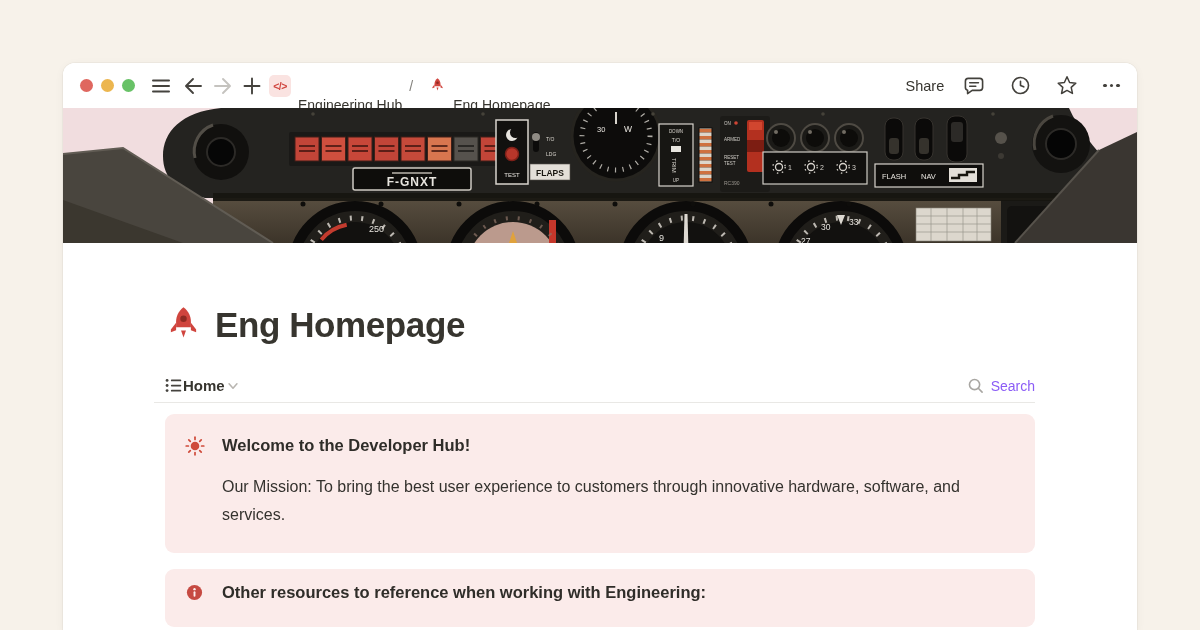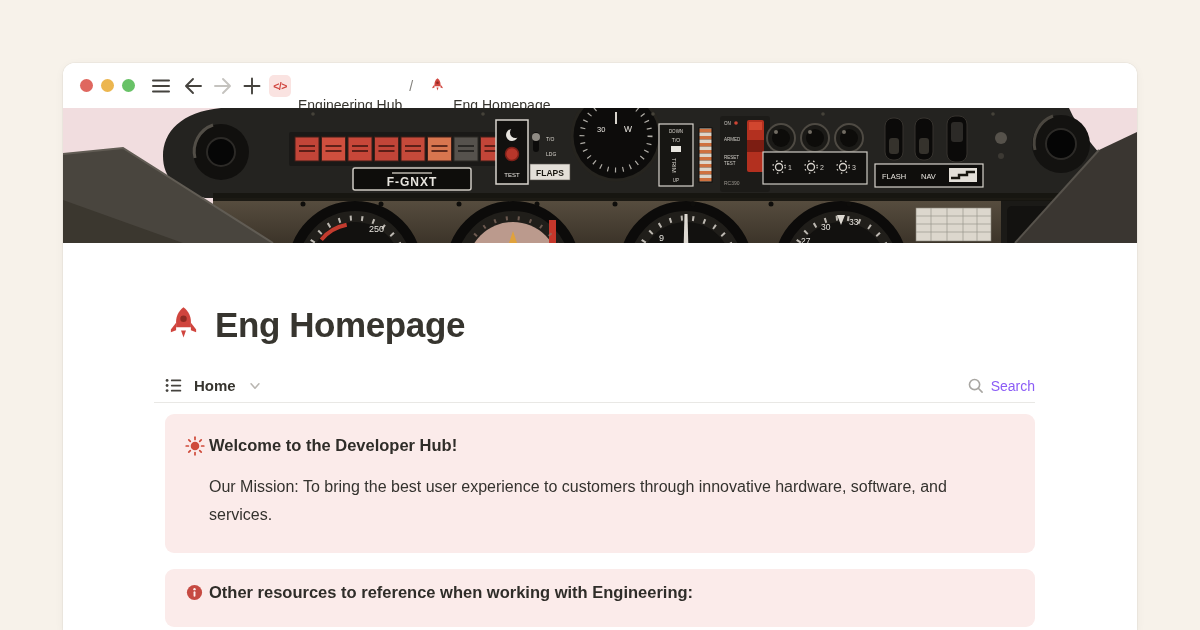--- a/index.html
+++ b/index.html
@@ -35,27 +35,27 @@
   .dots { display:flex; gap:3px; }
   .dots i { width:3.6px; height:3.6px; background:#43413c; border-radius:50%; }
   
   .cover { height:135px; position:relative; overflow:hidden; background:#f1dddf; }
   .cover svg { position:absolute; inset:0; display:block; }
   
   .content { padding:0 102px; }
   .title-row { margin-top:61px; display:flex; align-items:center; gap:13px; }
   .page-title { font-size:35px; font-weight:700; letter-spacing:-0.4px; color:#37352f; margin:0; line-height:1.2; }
   .viewbar { margin-top:23px; height:33px; display:flex; align-items:center; }
-  .view-tab { display:flex; align-items:center; gap:12px; }
+  .view-tab { display:flex; align-items:center; gap:1px; }
   .view-tab .label { font-size:15px; font-weight:700; color:#37352f; }
   .search { margin-left:auto; display:flex; align-items:center; gap:7px; color:#8b5cf6; font-size:14px; font-weight:400; }
   .divider { height:1px; background:#e9e8e5; margin-left:-11px; }
   .callout {
     background:#fbebea; border-radius:9px; margin-top:11px;
-    padding:21px 40px 24px 20px; display:flex; gap:4px; align-items:flex-start;
+    padding:21px 40px 24px 20px; display:flex; gap:17px; align-items:flex-start;
   }
   .callout.second { margin-top:16px; padding-top:13px; }
   .co-icon { flex:0 0 20px; padding-top:1px; display:flex; }
   .co-body { flex:1; font-size:16px; line-height:28px; color:#34322e; }
   .co-title { font-weight:700; font-size:16.5px; line-height:21px; color:#2f2d29; }
   .co-body p { margin:17px 0 0 0; max-width:792px; }
   .co-body p + p { margin-top:8px; }
   .co-body b { font-weight:400; }
   svg text { font-family:"Liberation Sans", sans-serif; }
 </style>
@@ -104,20 +104,45 @@
       <svg width="15" height="17" viewBox="0 0 24 26">
         <path d="M12 1.2 C15.4 3.7 16.8 7.3 16.8 10.6 L16.8 14.2 L7.2 14.2 L7.2 10.6 C7.2 7.3 8.6 3.7 12 1.2 Z" fill="#d0453e"></path>
         <circle cx="12" cy="8.6" r="2.1" fill="#8f2b23"></circle>
         <path d="M7.2 11.2 L3.8 15.6 L3.8 17.4 L7.2 16 Z" fill="#d0453e"></path>
         <path d="M16.8 11.2 L20.2 15.6 L20.2 17.4 L16.8 16 Z" fill="#d0453e"></path>
         <path d="M10.4 16.2 L12 20.8 L13.6 16.2 Z" fill="#d0453e"></path>
       </svg>
     </span>
     <span class="crumb" style="margin-left:2px">Eng Homepage</span>
 
+    <div class="toolbar-right">
+      <span class="share">Share</span>
+      <span class="tbtn">
+        <svg width="22" height="21" viewBox="0 0 23 22">
+          <path d="M5.5 3.5h12a3 3 0 0 1 3 3v6.6a3 3 0 0 1-3 3H9.6l-4.8 3.4v-3.5a3 3 0 0 1-2.3-2.9V6.5a3 3 0 0 1 3-3z" stroke="#43413c" stroke-width="1.7" fill="none" stroke-linejoin="round"></path>
+          <path d="M7 8.2 h9.2 M7 11.8 h6.4" stroke="#43413c" stroke-width="1.6" stroke-linecap="round"></path>
+        </svg>
+      </span>
+      <span class="tbtn">
+        <svg width="21" height="21" viewBox="0 0 22 22">
+          <circle cx="11" cy="11" r="8.4" stroke="#43413c" stroke-width="1.7" fill="none"></circle>
+          <path d="M11 6.6 V11 L14.4 12.4" stroke="#43413c" stroke-width="1.7" fill="none" stroke-linecap="round" stroke-linejoin="round"></path>
+        </svg>
+      </span>
+      <span class="tbtn">
+        <svg width="22" height="21" viewBox="0 0 22 21">
+          <path d="M11 1.8l2.6 5.7 6.2.66-4.6 4.2 1.27 6.1L11 15.4l-5.47 3.1 1.27-6.1-4.6-4.2 6.2-.66z" stroke="#43413c" stroke-width="1.5" fill="none" stroke-linejoin="round"></path>
+        </svg>
+      </span>
+      <span class="tbtn dots">
+        <i></i>
+          <i></i>
+          <i></i>
+      </span>
+    </div>
   </div>
 
   <div class="cover">
     <svg width="1074" height="135" viewBox="0 0 1074 135" preserveAspectRatio="none">
       <defs>
         <pattern id="stripes" width="14" height="7" patternUnits="userSpaceOnUse">
           <rect width="14" height="3.5" fill="#cf7240"></rect>
           <rect y="3.5" width="14" height="3.5" fill="#ddd6ca"></rect>
         </pattern>
         <linearGradient id="brownGrad" x1="0" y1="0" x2="0" y2="1">

